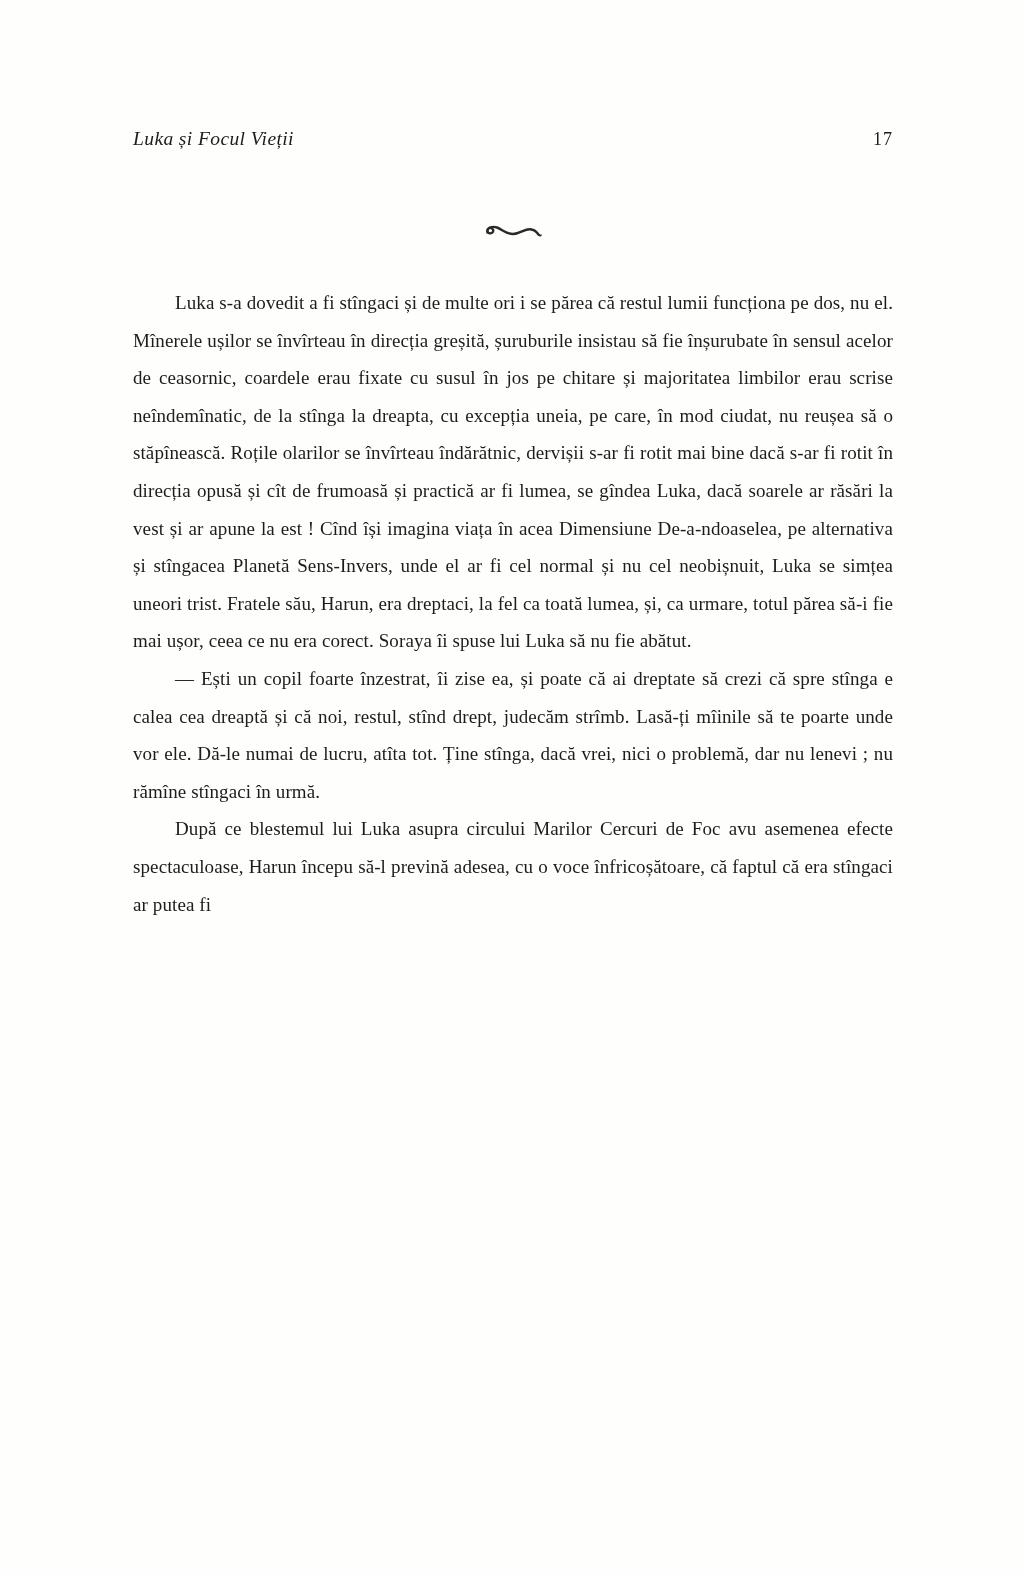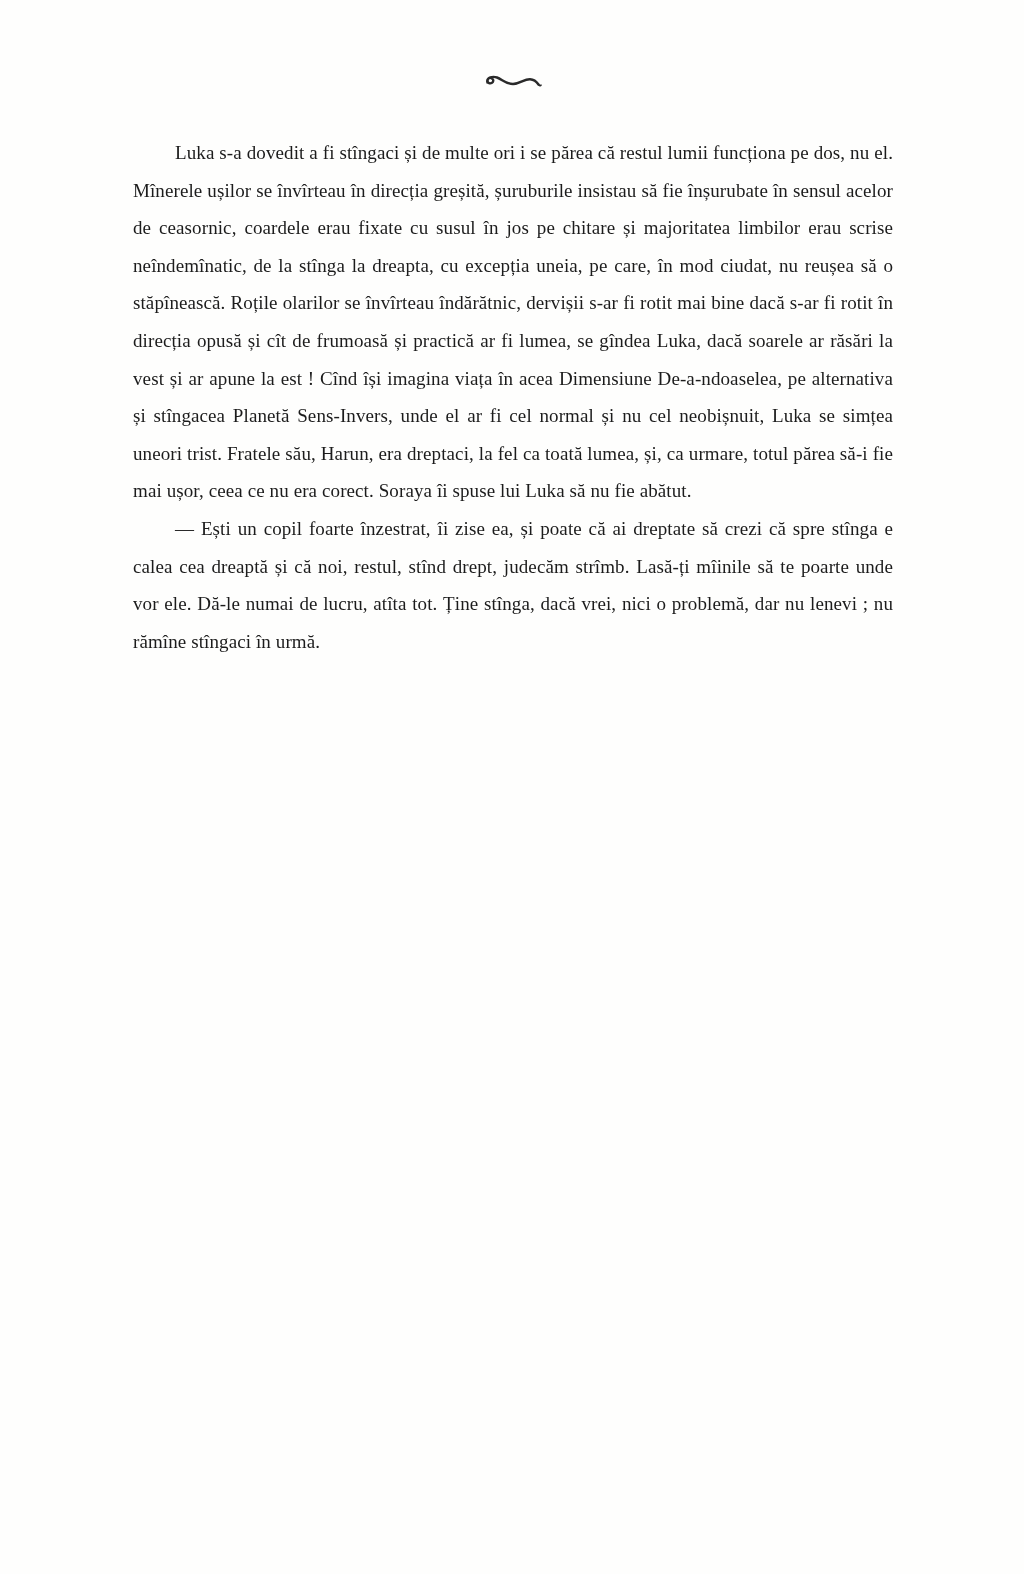--- a/index.html
+++ b/index.html
@@ -57,34 +57,39 @@
     padding: 0;
     text-indent: 42px;
   }
 </style>
 </head>
 <body>
 
 <div class="book-page">
   <div class="page-inner">
 
+    <header class="running-header">
+      <span class="header-title">Luka și Focul Vieții</span>
+      <span class="page-number">17</span>
+    </header>
 
     <div class="ornament">
       <svg width="58" height="20" viewBox="0 0 58 20" aria-hidden="true">
         <path d="M3.5,10.5
                  C2.5,7.5 4.5,5.5 7,6
                  C9.5,6.5 10,9.5 8,10.8
                  C6,12.1 3.5,11 3.5,8.8
                  C3.5,6 8,3.8 13,5.5
                  C18,7.2 22,12 29,12
                  C36,12 40,7 46,7.2
                  C50,7.4 52.5,9.5 54.5,12.5" fill="none" stroke="#2a2a2a" stroke-width="2.4" stroke-linecap="round"></path>
         <path d="M54.5,12.5 C55.5,13.8 56.5,14 57,13.2" fill="none" stroke="#2a2a2a" stroke-width="1.6" stroke-linecap="round"></path>
       </svg>
     </div>
 
     <main class="body-text">
       <p>Luka s-a dovedit a fi stîngaci și de multe ori i se părea că restul lumii funcționa pe dos, nu el. Mînerele ușilor se învîrteau în direcția greșită, șuruburile insistau să fie înșurubate în sensul acelor de ceasornic, coardele erau fixate cu susul în jos pe chitare și majoritatea limbilor erau scrise neîndemînatic, de la stînga la dreapta, cu excepția uneia, pe care, în mod ciudat, nu reușea să o stăpînească. Roțile olarilor se învîrteau îndărătnic, dervișii s-ar fi rotit mai bine dacă s-ar fi rotit în direcția opusă și cît de frumoasă și practică ar fi lumea, se gîndea Luka, dacă soarele ar răsări la vest și ar apune la est ! Cînd își imagina viața în acea Dimensiune De-a-ndoaselea, pe alternativa și stîngacea Planetă Sens-Invers, unde el ar fi cel normal și nu cel neobișnuit, Luka se simțea uneori trist. Fratele său, Harun, era dreptaci, la fel ca toată lumea, și, ca urmare, totul părea să-i fie mai ușor, ceea ce nu era corect. Soraya îi spuse lui Luka să nu fie abătut.</p>
       <p>— Ești un copil foarte înzestrat, îi zise ea, și poate că ai dreptate să crezi că spre stînga e calea cea dreaptă și că noi, restul, stînd drept, judecăm strîmb. Lasă-ți mîinile să te poarte unde vor ele. Dă-le numai de lucru, atîta tot. Ține stînga, dacă vrei, nici o problemă, dar nu lenevi ; nu rămîne stîngaci în urmă.</p>
+      <p>După ce blestemul lui Luka asupra circului Marilor Cercuri de Foc avu asemenea efecte spectaculoase, Harun începu să-l prevină adesea, cu o voce înfricoșătoare, că faptul că era stîngaci ar putea fi</p>
     </main>
 
   </div>
 </div>
 
 </body></html>

